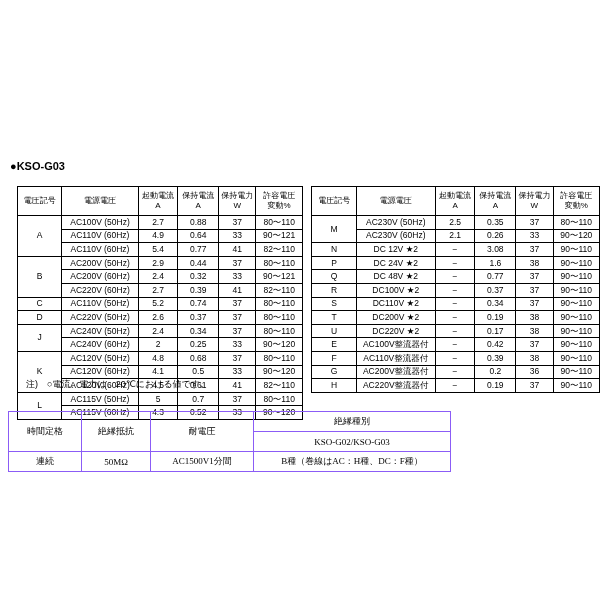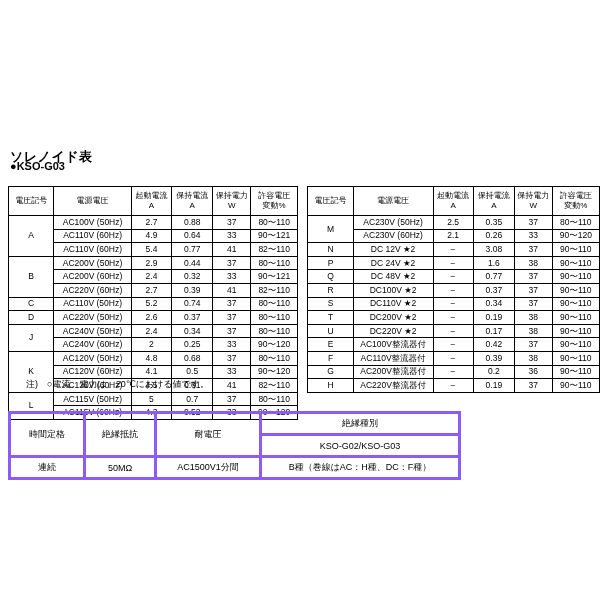--- a/index.html
+++ b/index.html
@@ -15,21 +15,21 @@
   .title{
     position:absolute;left:10px;top:148px;
     font-size:13px;font-weight:bold;letter-spacing:0.5px;
   }
   .subtitle{
     position:absolute;left:10px;top:160px;
     font-size:11px;font-weight:bold;
   }
   
   .main-table{
-    position:absolute;left:8px;top:186px;
+    position:absolute;left:17px;top:186px;
     border-collapse:collapse;
     font-size:8.5px;
     table-layout:fixed;
   }
   .main-table td,.main-table th{
     border:1px solid #000;
     padding:0 2px;
     height:12.6px;
     line-height:11px;
     vertical-align:middle;
@@ -54,38 +54,38 @@
     font-size:9px;line-height:14px;padding-left:16px;
   }
   
   .bot-table{
     position:absolute;left:8px;top:411px;
     border-collapse:collapse;
     font-size:9px;
     table-layout:fixed;
   }
   .bot-table td{
-    border:3px solid #8b5cf6;
+    border:1px solid #8b5cf6;
     padding:1px 3px;
     height:17px;
     text-align:center;
     vertical-align:middle;
     white-space:nowrap;
+    font-family:Liberation Serif, serif;
   }
   .bot-table .w1{width:66px;}
   .bot-table .w2{width:62px;}
   .bot-table .w3{width:96px;margin-left:24px;}
   .bot-table .w4{width:190px;}
 </style>
 </head>
 <body>
 
 <div class="page">
 
-  <div class="title">ソレノイド表</div>
   <div class="subtitle">●KSO-G03</div>
 
   <table class="main-table">
     <tbody id="main-tbody">
         <tr class="hdr">
           <td class="lbl">
             <span class="two">電圧記号</span>
           </td>
           <td class="volt">
             <span class="two">電源電圧</span>

